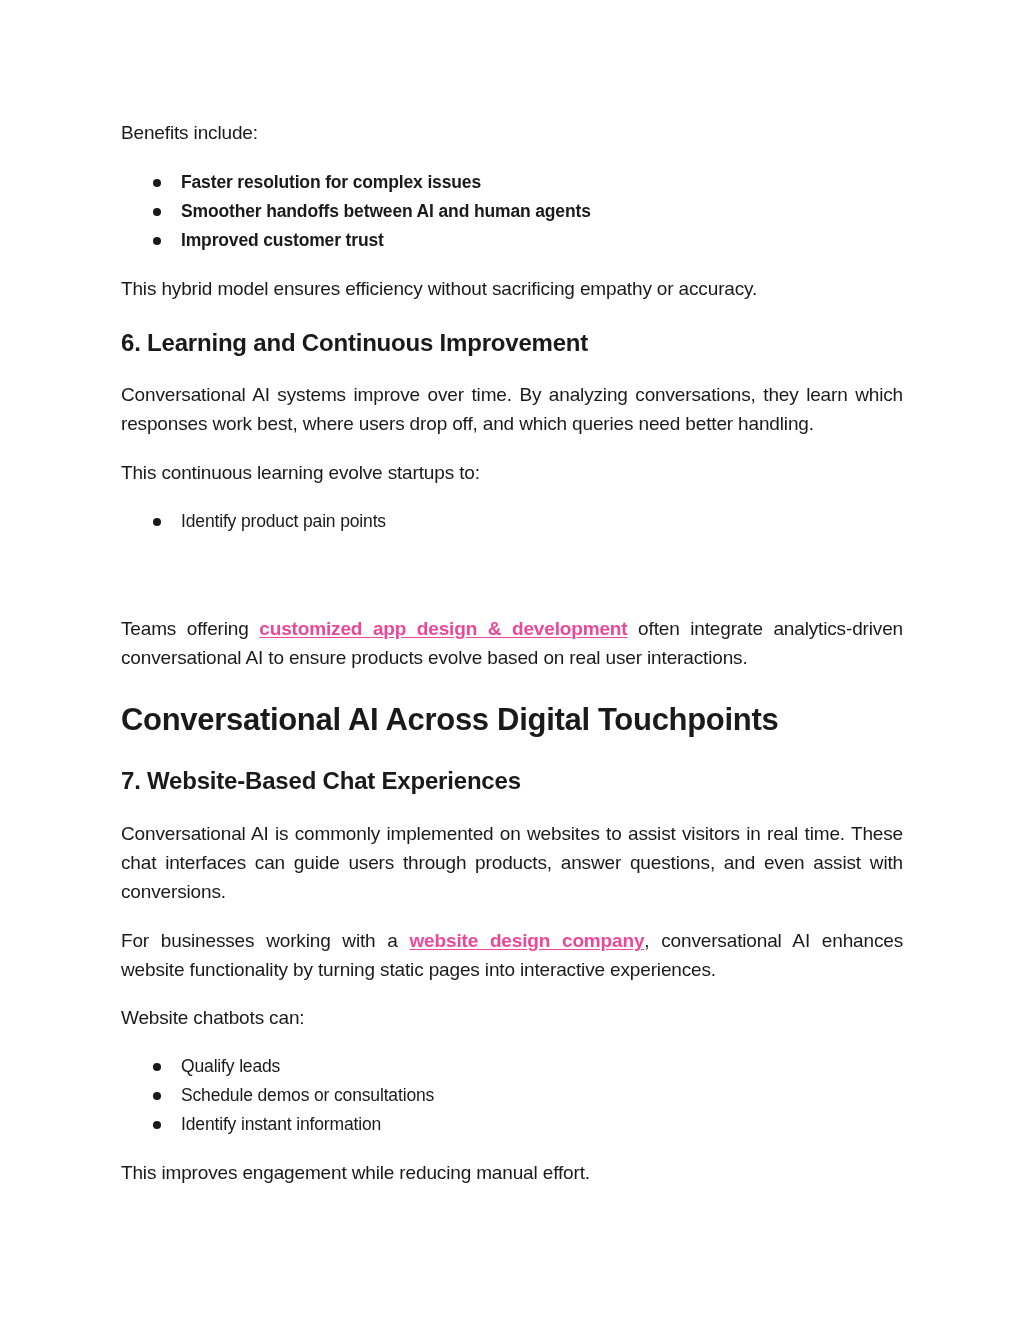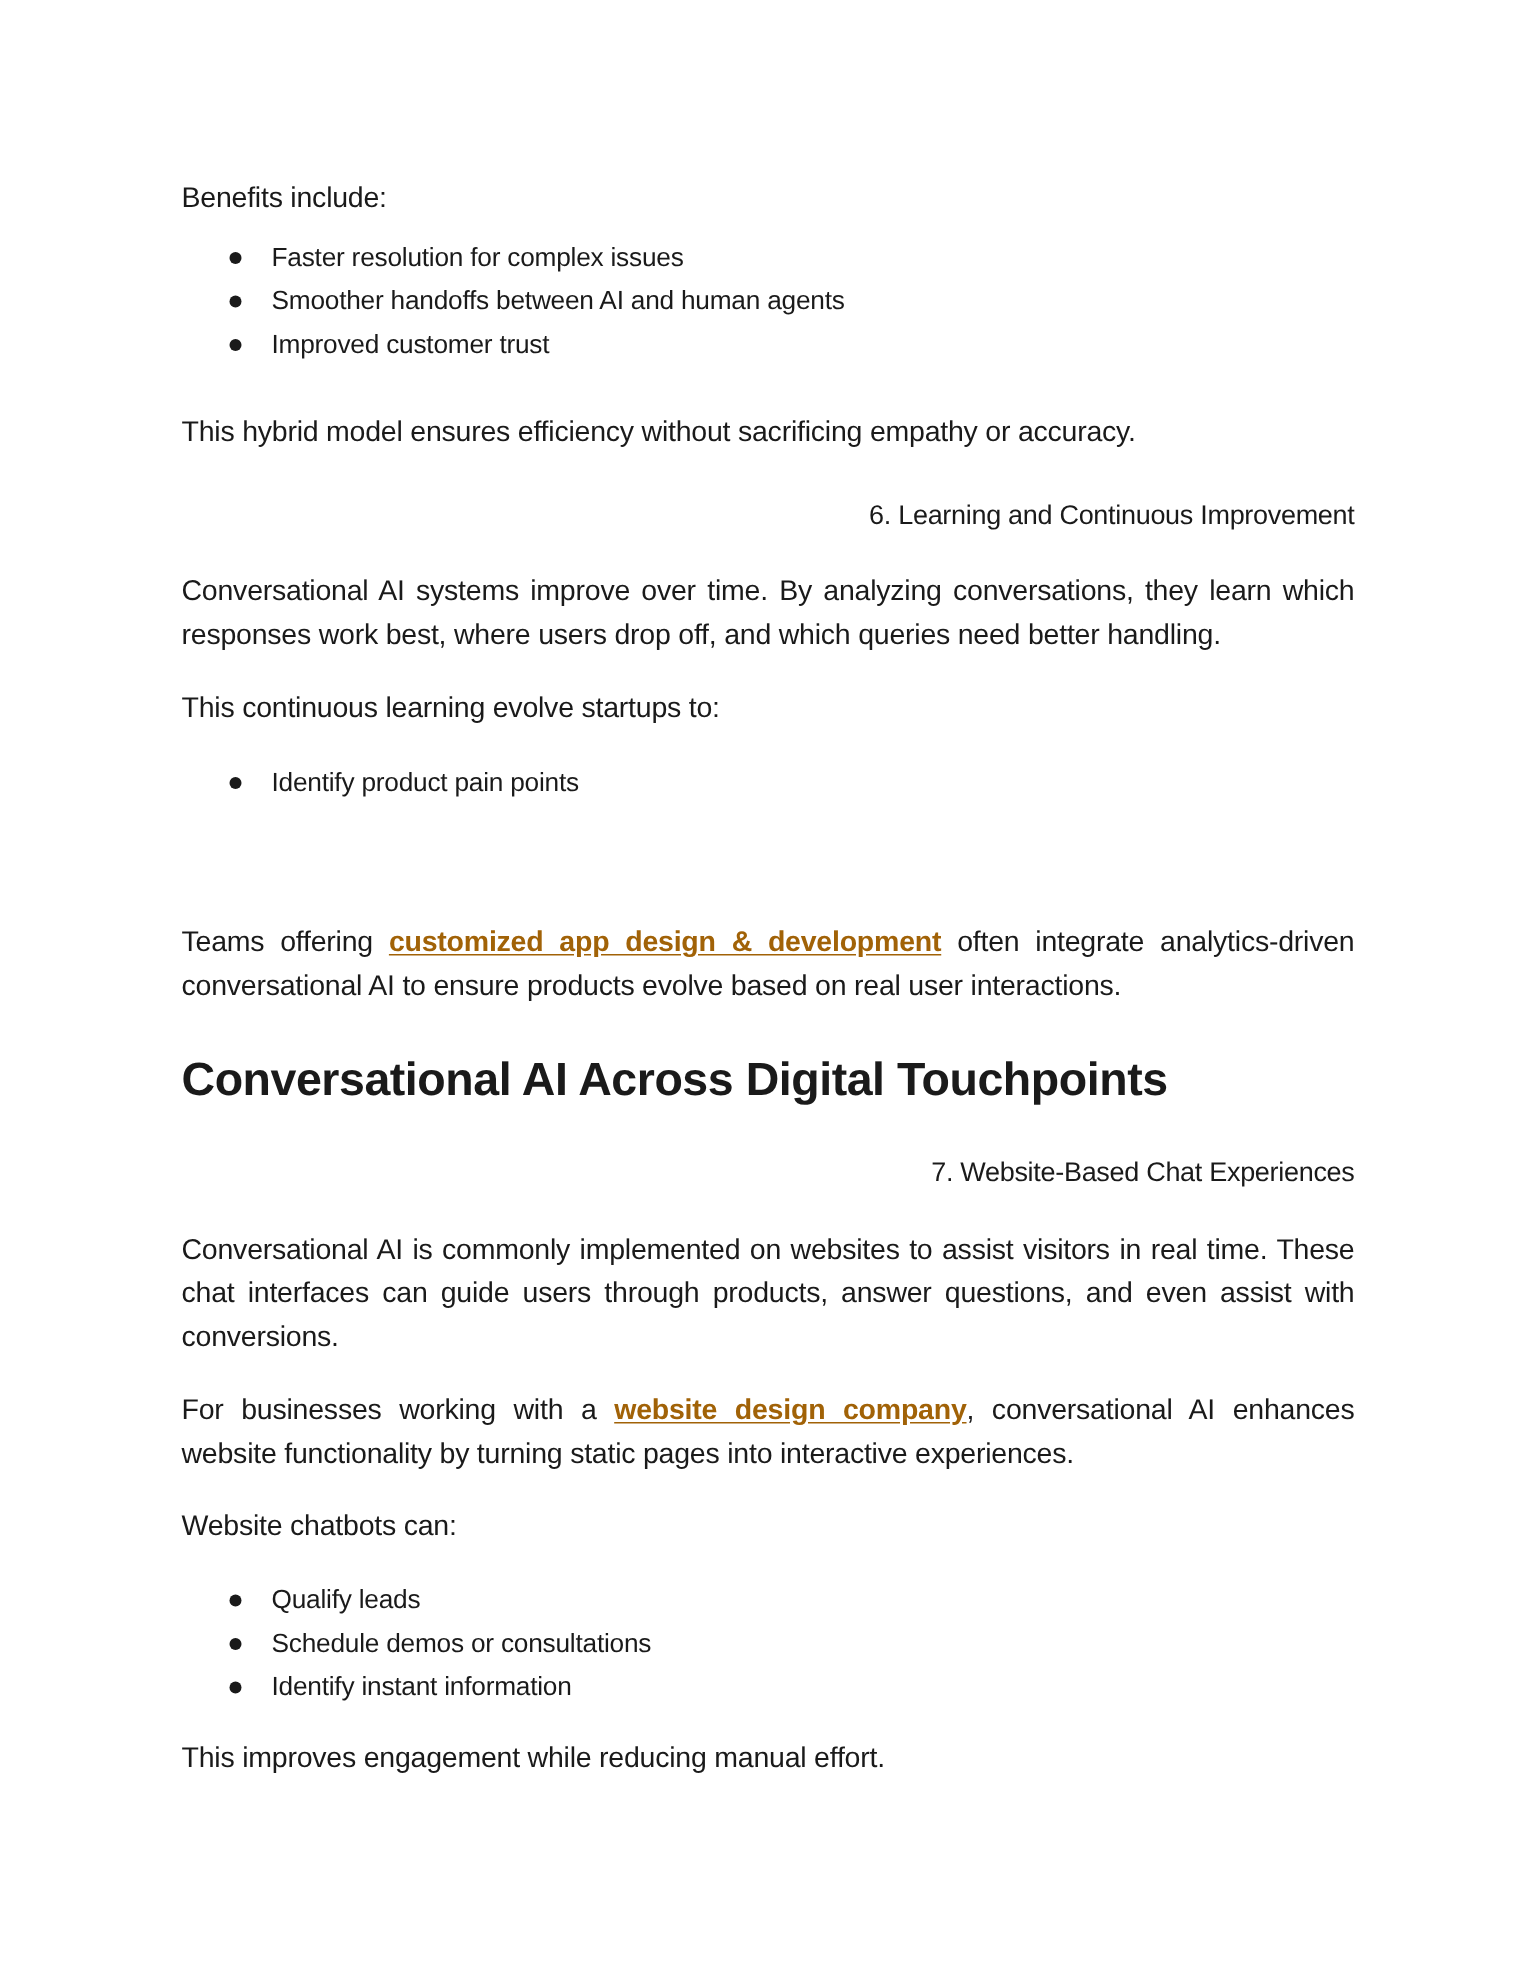--- a/index.html
+++ b/index.html
@@ -30,25 +30,24 @@
     p.body {
       font-size: 19px;
       line-height: 29px;
       letter-spacing: -0.15px;
     }
     p.justify {
       text-align: justify;
       text-align-last: left;
     }
     h2.h2 {
-      font-size: 18px;
-      font-weight: normal;
+      font-size: 24px;
+      font-weight: bold;
       line-height: 28px;
       letter-spacing: -0.2px;
-      text-align: right;
     }
     h1.h1 {
       font-size: 31px;
       font-weight: bold;
       line-height: 34px;
       letter-spacing: -0.3px;
     }
     ul.bullets {
       list-style: none;
       padding: 0;
@@ -64,34 +63,34 @@
     ul.bullets li .dot {
       position: absolute;
       left: 32px;
       top: 11px;
       width: 8px;
       height: 8px;
       border-radius: 50%;
       background: #1a1a1a;
     }
     a.link {
-      color: #a16207;
+      color: #ec4899;
       font-weight: bold;
       text-decoration: underline;
       text-underline-offset: 2px;
     }
   </style>
 </head>
 <body>
 
 <div class="page">
 
   <p class="blk body" style="top:118px;">Benefits include:</p>
 
-  <ul class="blk bullets" style="top:157px;">
+  <ul class="blk bullets" style="top:168px;font-weight:bold;">
     <li><span class="dot"></span><span>Faster resolution for complex issues</span></li>
     <li><span class="dot"></span><span>Smoother handoffs between AI and human agents</span></li>
     <li><span class="dot"></span><span>Improved customer trust</span></li>
   </ul>
 
   <p class="blk body" style="top:274px;">This hybrid model ensures efficiency without sacrificing empathy or accuracy.</p>
 
   <h2 class="blk h2" style="top:329px;">6. Learning and Continuous Improvement</h2>
 
   <p class="blk body justify" style="top:380px;">Conversational AI systems improve over time. By analyzing conversations, they learn which responses work best, where users drop off, and which queries need better handling.</p>

